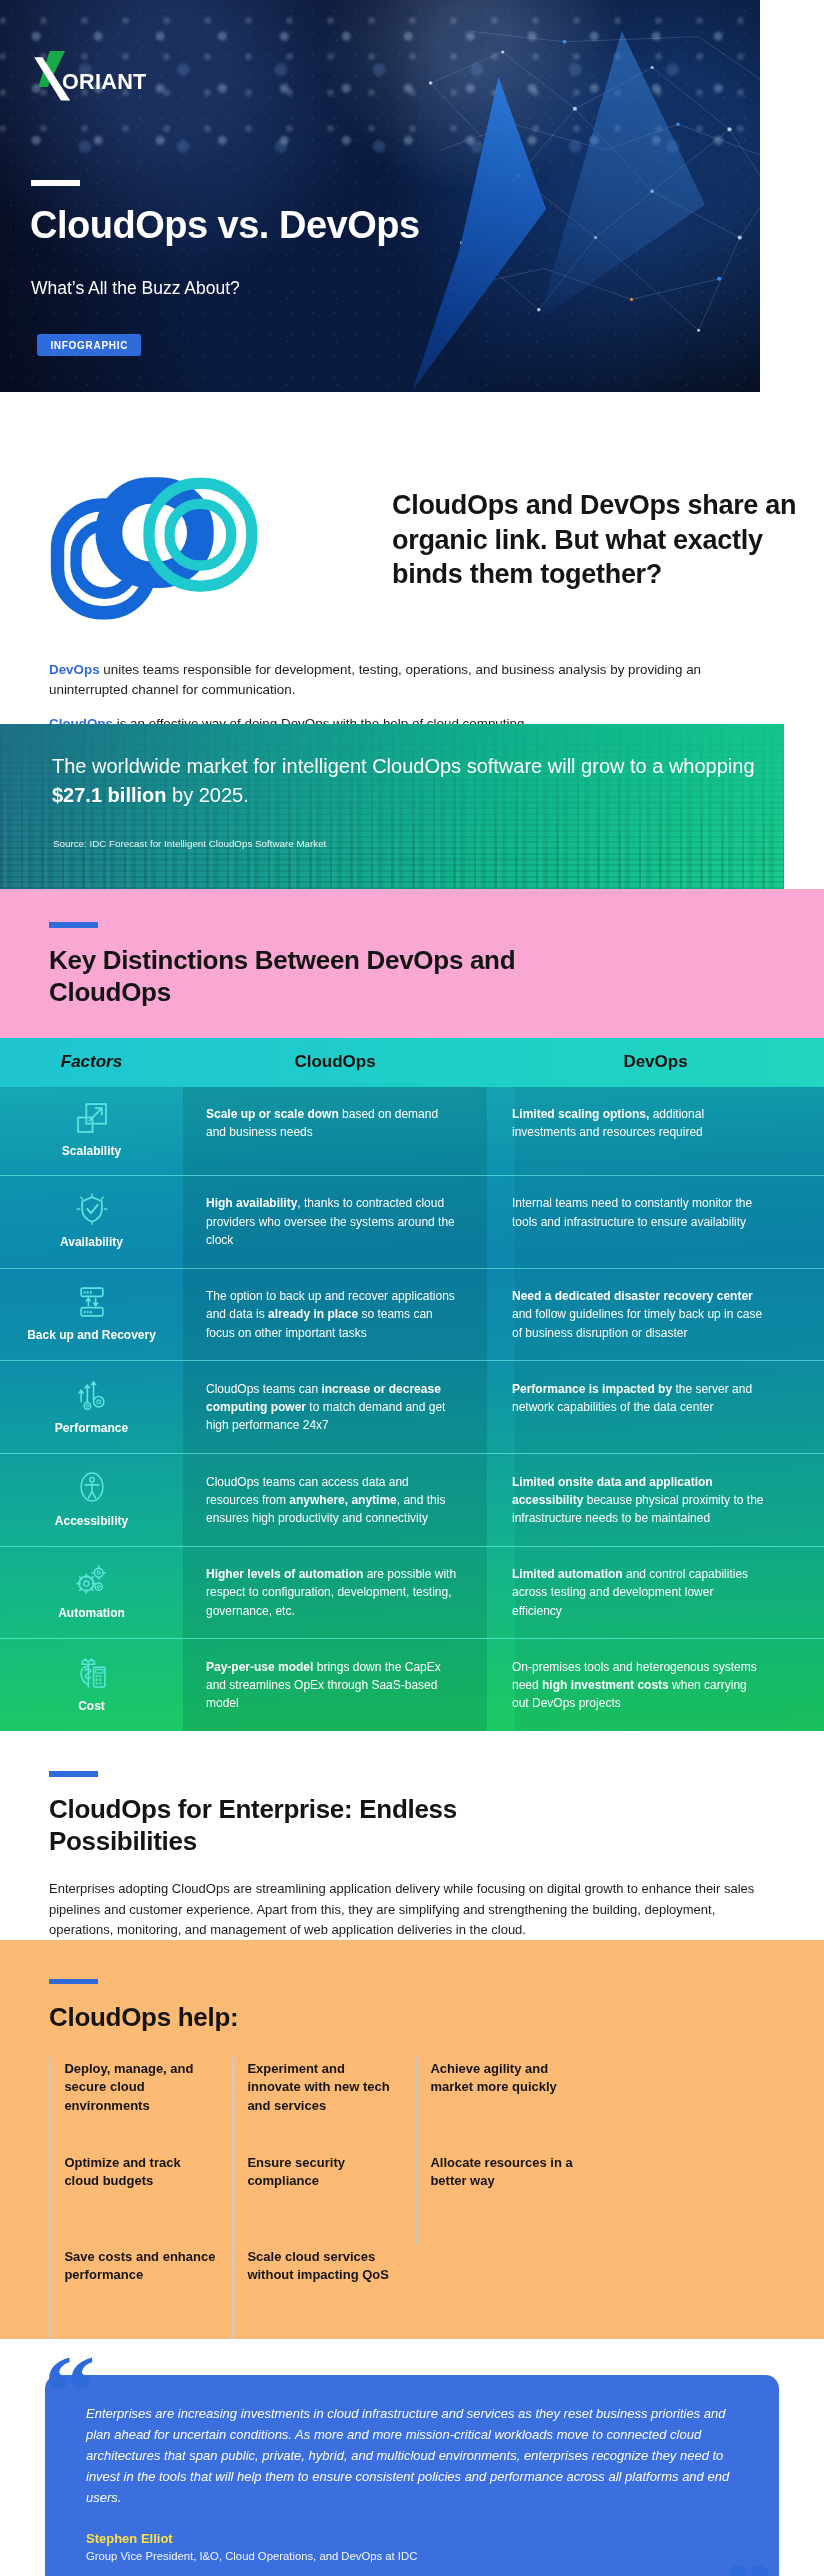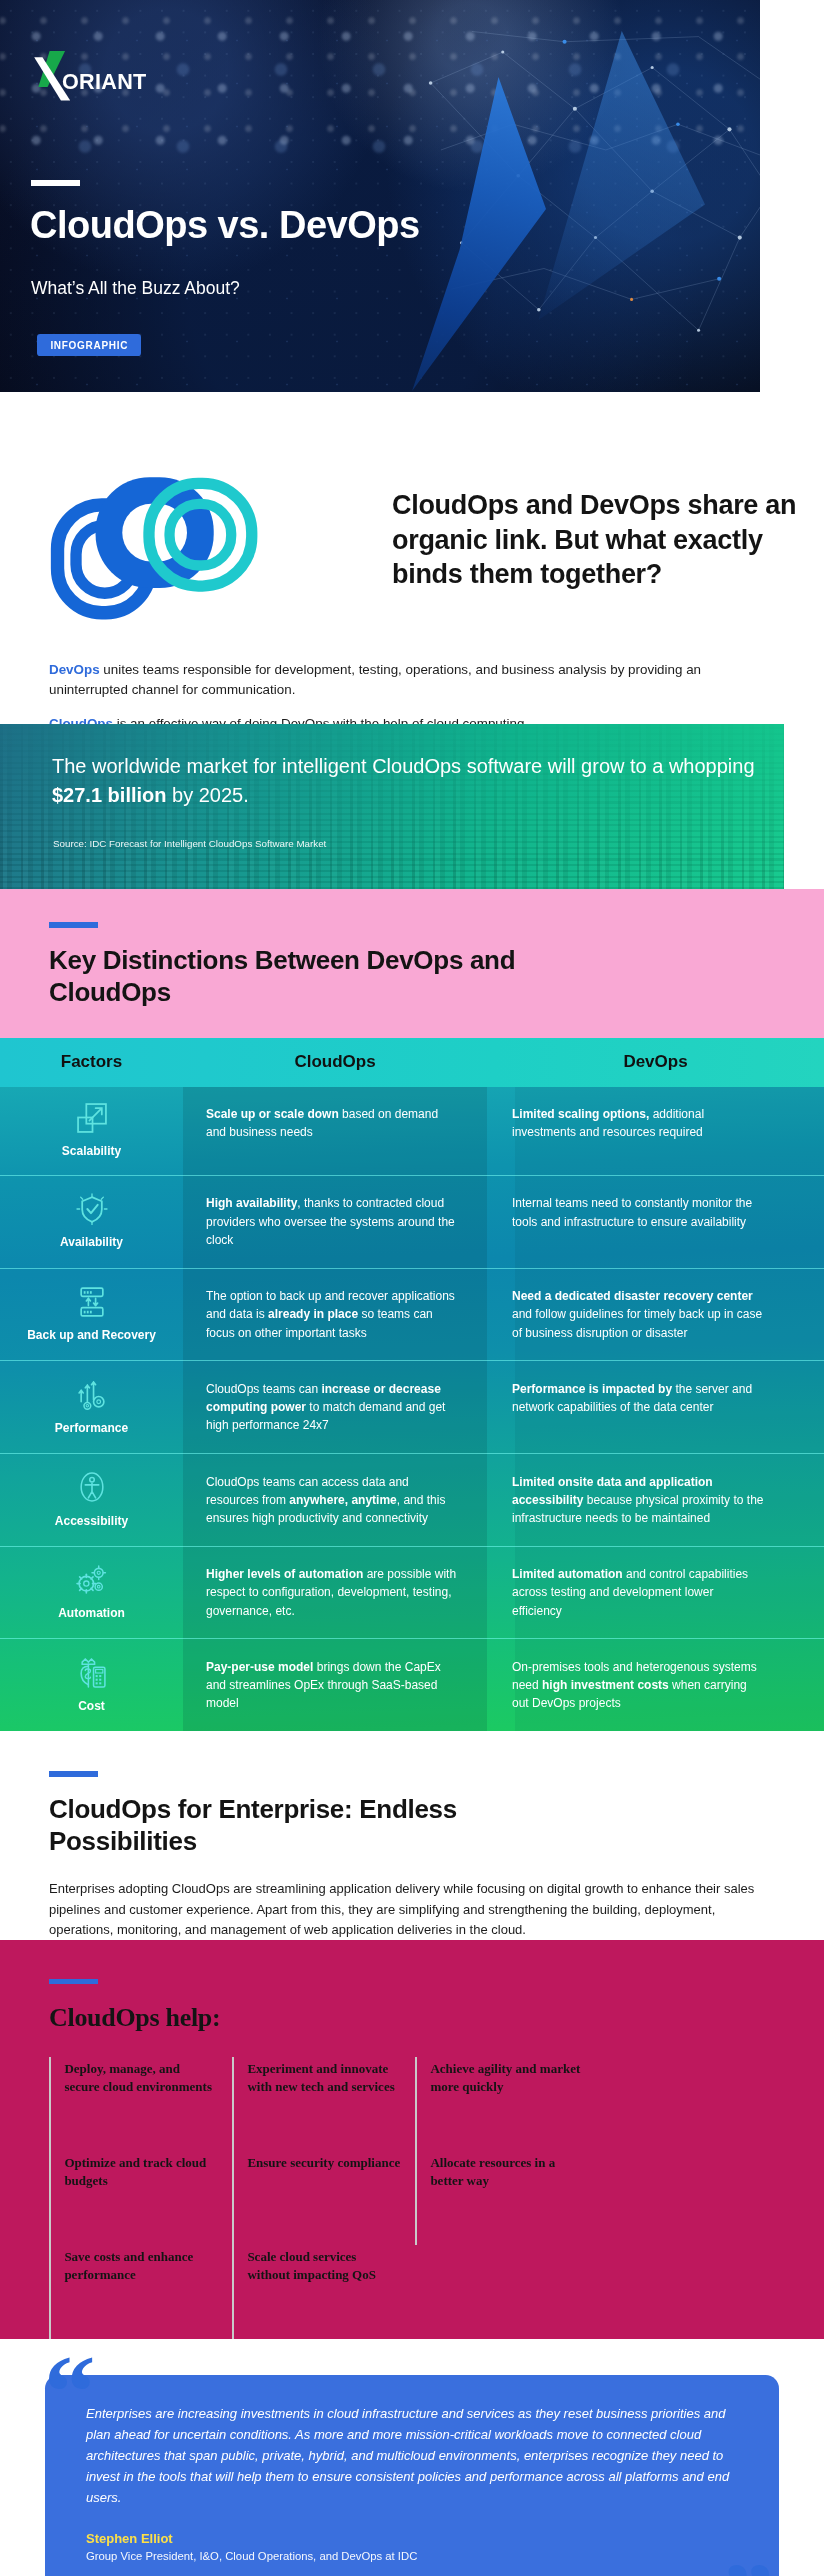--- a/index.html
+++ b/index.html
@@ -86,21 +86,21 @@
   
   .sec-pad{padding:0 49px;}
   .blue-rule{width:49px;height:5.7px;background:#2f6bdb;}
   .sec-h{font-size:26px;font-weight:700;color:#141414;line-height:1.22;letter-spacing:-0.3px;}
 
   
   .tbl-wrap{position:relative;width:824px;margin-top:0;}
   .tbl-head{display:flex;height:49px;align-items:center;
     background:linear-gradient(90deg,#1fc5d0 0%,#1fc9cd 25%,#1ecfc6 60%,#23d4bf 100%);}
   .tbl-head > div{font-size:17px;font-weight:700;color:#111;text-align:center;}
-  .col-f{width:183px;flex:none;}
+  .col-f{width:183px;flex:none;font-style:italic;}
   .col-c{width:304px;flex:none;}
   .col-d{width:337px;flex:none;}
   .tbl-body{position:relative;width:824px;
     background:linear-gradient(178deg,
       #17a8b4 0%,
       #0e93ae 14%,
       #0c87ad 28%,
       #0e8faa 42%,
       #11a39c 58%,
       #13b38c 73%,
@@ -118,21 +118,21 @@
   .cell-c{width:304px;flex:none;padding:18.5px 28px 18.5px 23px;}
   .cell-d{width:309px;flex:none;padding:18.5px 31px 18.5px 25px;}
   .cell-txt{font-size:12px;line-height:1.52;color:#fff;}
   .cell-txt b{font-weight:700;}
 
   
   .ent{padding:40px 49px 0 49px;background:#fff;}
   .ent-p{margin-top:21.6px;font-size:13px;line-height:1.55;color:#1c1c1c;max-width:732px;}
 
   
-  .help{padding:39px 49px 0 49px;background:#be185d;font-family:Liberation Serif, serif;}
+  .help{padding:39px 49px 0 49px;background:#fdba74;}
   .help-grid{display:flex;flex-wrap:wrap;margin-top:23px;}
   .help-item{width:183px;border-left:2.1px solid #c9c9c9;padding:3.1px 14.4px 20.6px 13.4px;
     min-height:94px;}
   .help-item span{font-size:13px;font-weight:700;color:#141414;line-height:1.42;display:block;}
 
   
   .quote-wrap{position:relative;margin:36px 45px 0 45px;width:734px;}
   .qmark-open{position:absolute;left:-1px;top:-34px;color:#2f6bdb;font-size:103px;
     line-height:1;font-family:"Liberation Serif",serif;font-weight:700;z-index:3;}
   .qmark-close{position:absolute;right:5.2px;bottom:-56px;color:#2f6bdb;font-size:103px;

